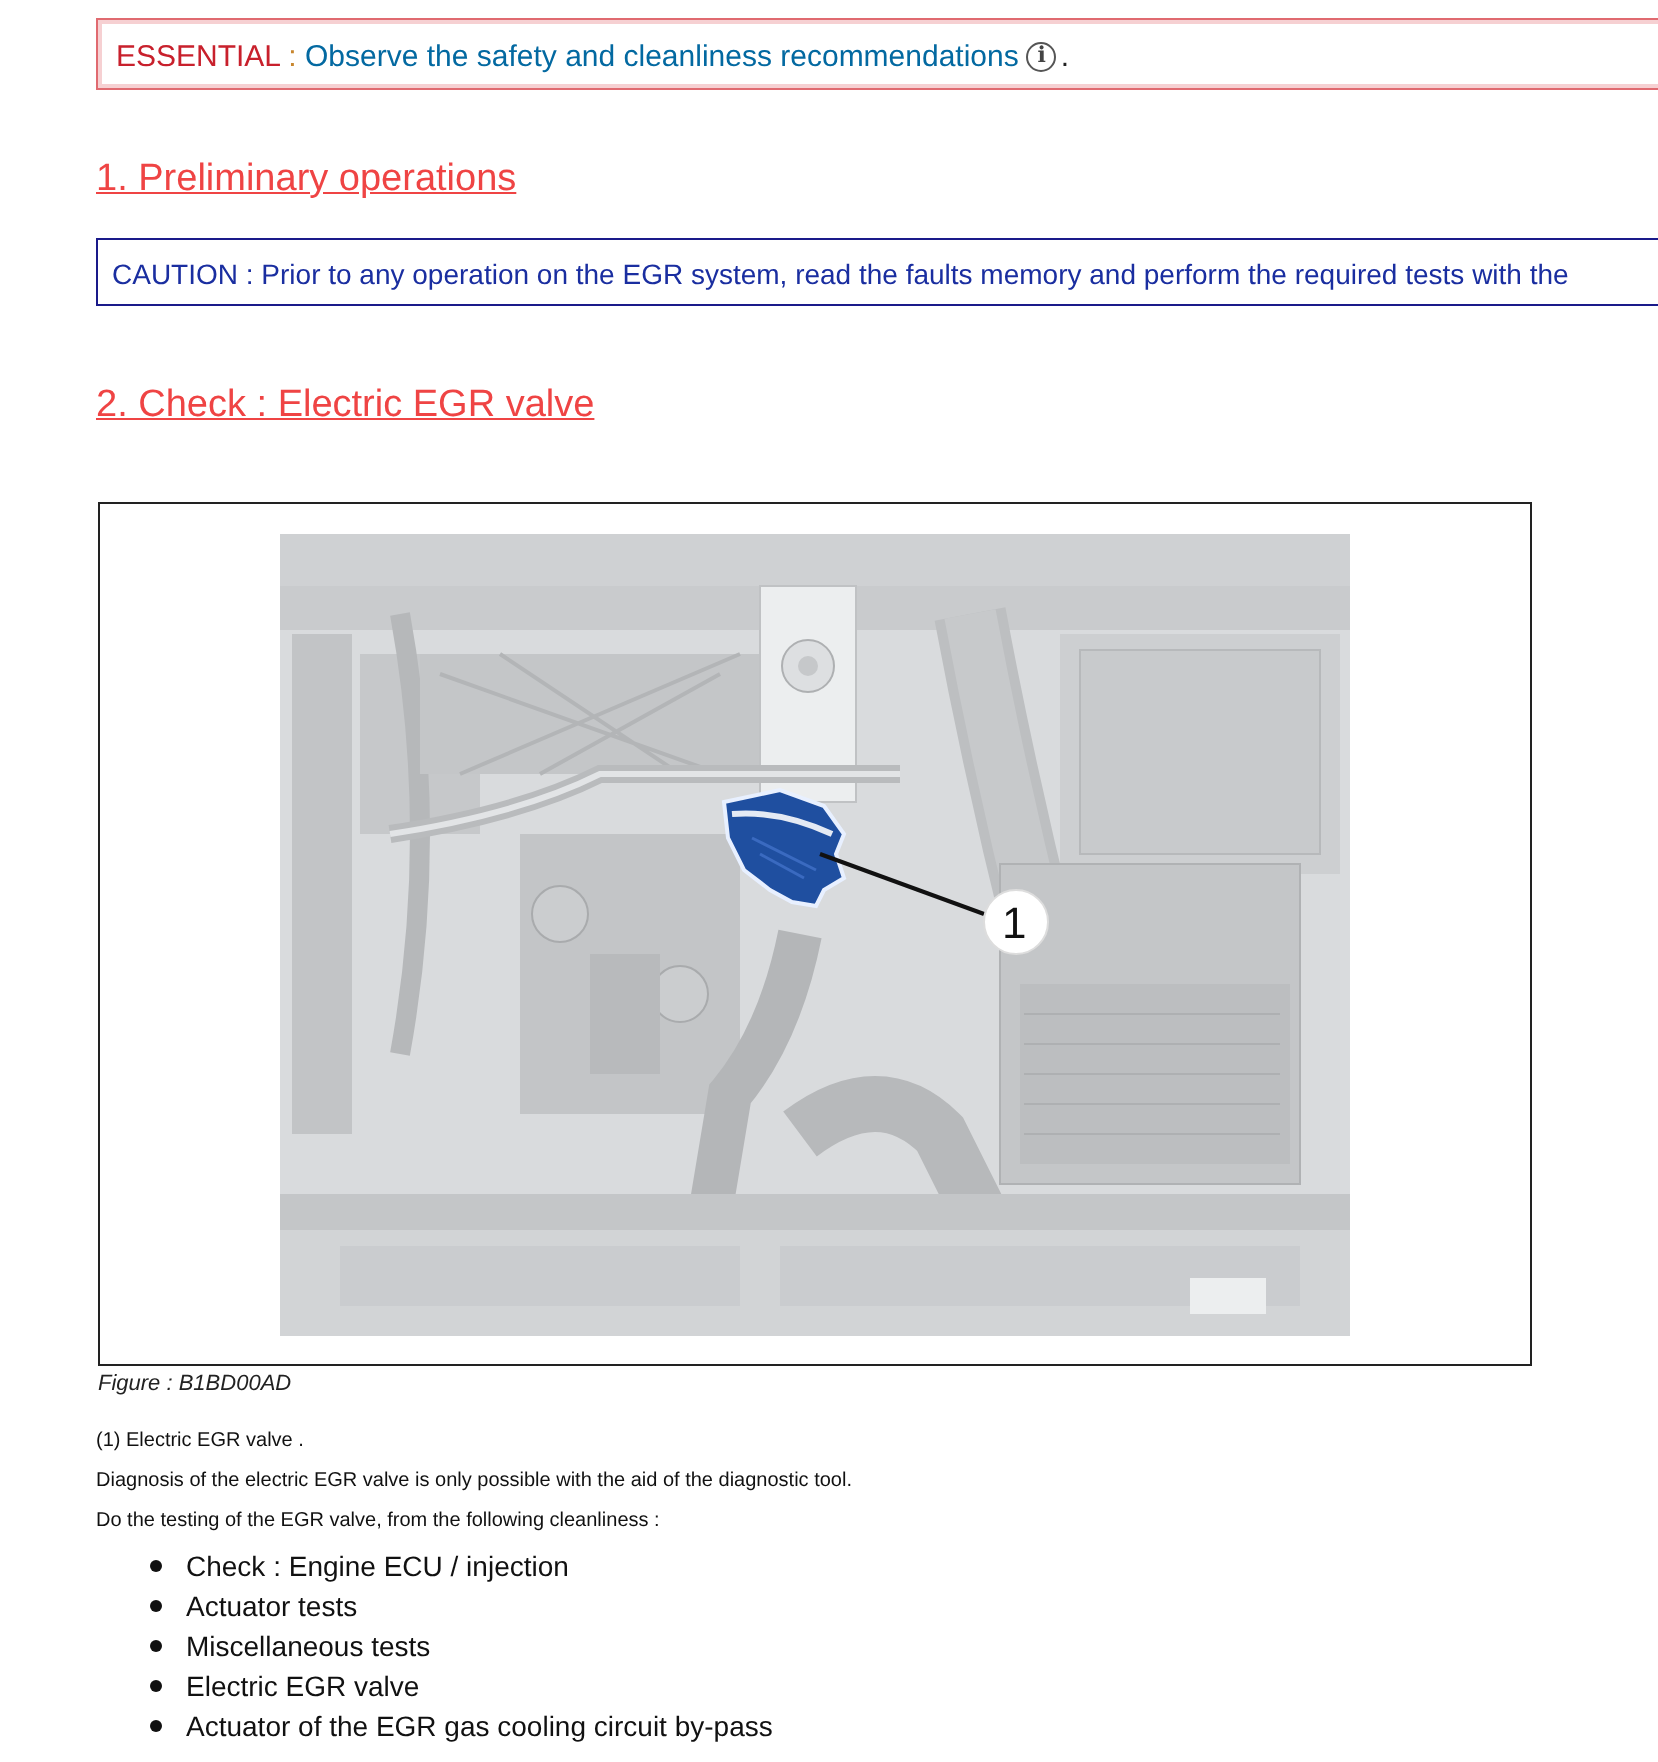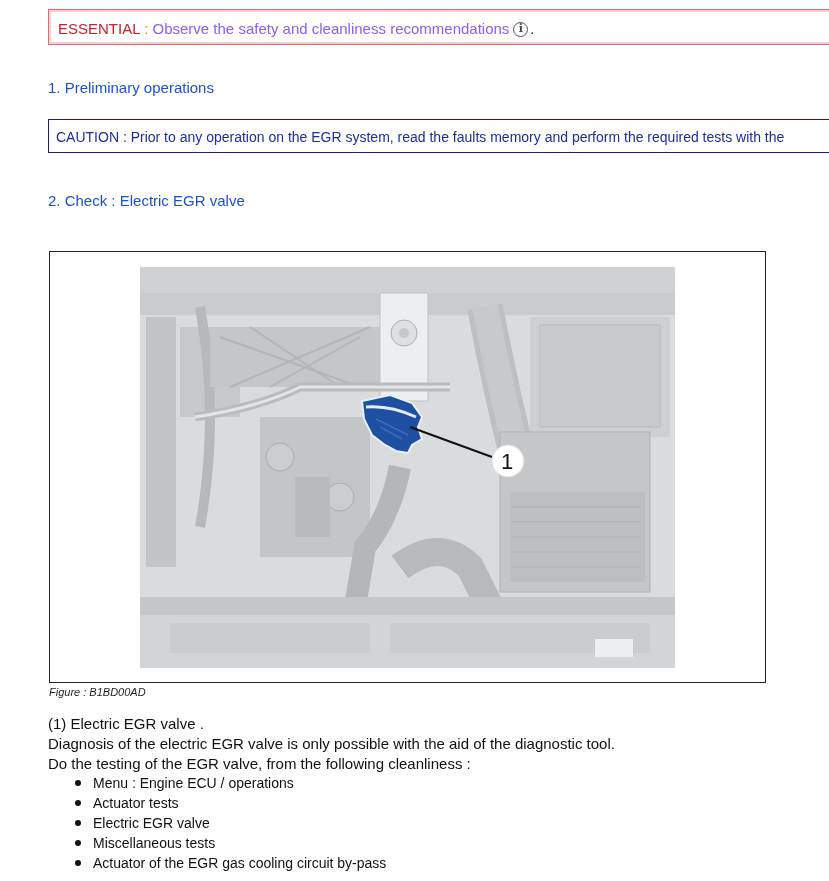--- a/index.html
+++ b/index.html
@@ -10,31 +10,31 @@
     .essential-box {
       position: absolute; left: 48px; top: 9px; width: 800px; height: 36px;
       border: 1px solid #e06a70; box-shadow: inset 0 0 0 2px #f6d0d2;
       box-sizing: border-box; background: #fff;
     }
     .essential-text {
       position: absolute; left: 9px; top: 10px; font-size: 15px; white-space: nowrap;
     }
     .essential-label { color: #c8202c; margin-top: 40px; }
     .essential-sep { color: #c8862e; }
-    .essential-msg { color: #8b5cf6; }
+    .essential-msg { color: #0369a1; }
     .info-icon {
       display: inline-block; width: 15px; height: 15px; border: 1.6px solid #555;
       border-radius: 50%; box-sizing: border-box; text-align: center;
       font-size: 11px; line-height: 12px; font-weight: bold; color: #444;
       vertical-align: 2px; margin-left: 4px; font-family: "DejaVu Serif", serif;
     }
     .essential-dot { color: #222; margin-left: 2px; }
 
     .h-section {
-      position: absolute; left: 48px; font-size: 15px; color: #1d4ed8; white-space: nowrap;
+      position: absolute; left: 48px; font-size: 19px; color: #ef4444; white-space: nowrap; text-decoration: underline;
     }
     .h1 { top: 79px; }
     .h2 { top: 192px; }
 
     .caution-box {
       position: absolute; left: 48px; top: 119px; width: 800px; height: 34px;
       border: 1px solid #1a1a8a; box-sizing: border-box; background: #fff;
     }
     .caution-text {
       position: absolute; left: 7px; top: 9px; font-size: 14px; color: #1a2ea0; white-space: nowrap;
@@ -46,21 +46,21 @@
     }
     .photo {
       position: absolute; left: 90px; top: 15px; width: 535px; height: 401px;
       background: #d6d8da; overflow: hidden;
     }
     .figure-caption {
       position: absolute; left: 49px; top: 686px; font-size: 11px; color: #222; font-style: italic;
     }
 
     .body-text {
-      position: absolute; left: 48px; font-size: 15px; color: #111; white-space: nowrap;
+      position: absolute; left: 48px; font-size: 10px; color: #111; white-space: nowrap;
     }
     .t1 { top: 715px; }
     .t2 { top: 735px; text-align: right; }
     .t3 { top: 755px; }
     .steps {
       position: absolute; left: 75px; top: 774px; margin: 0; padding: 0; list-style: none;
     }
     .steps li {
       font-size: 14px; height: 20px; line-height: 19px; position: relative; padding-left: 18px;
       white-space: nowrap; color: #111;
@@ -142,18 +142,18 @@
   </div>
 </div>
 
 <div class="figure-caption">Figure : B1BD00AD</div>
 
 <div class="body-text t1">(1) Electric EGR valve .</div>
 <div class="body-text t2">Diagnosis of the electric EGR valve is only possible with the aid of the diagnostic tool.</div>
 <div class="body-text t3">Do the testing of the EGR valve, from the following cleanliness :</div>
 
 <ul class="steps">
-  <li><span class="bullet"></span><span>Menu : Engine ECU / operations</span></li>
+  <li><span class="bullet"></span><span>Check : Engine ECU / injection</span></li>
   <li><span class="bullet"></span><span>Actuator tests</span></li>
+  <li><span class="bullet"></span><span>Miscellaneous tests</span></li>
   <li><span class="bullet"></span><span>Electric EGR valve</span></li>
-  <li><span class="bullet"></span><span>Miscellaneous tests</span></li>
   <li><span class="bullet"></span><span>Actuator of the EGR gas cooling circuit by-pass</span></li>
 </ul>
 
 </body></html>

